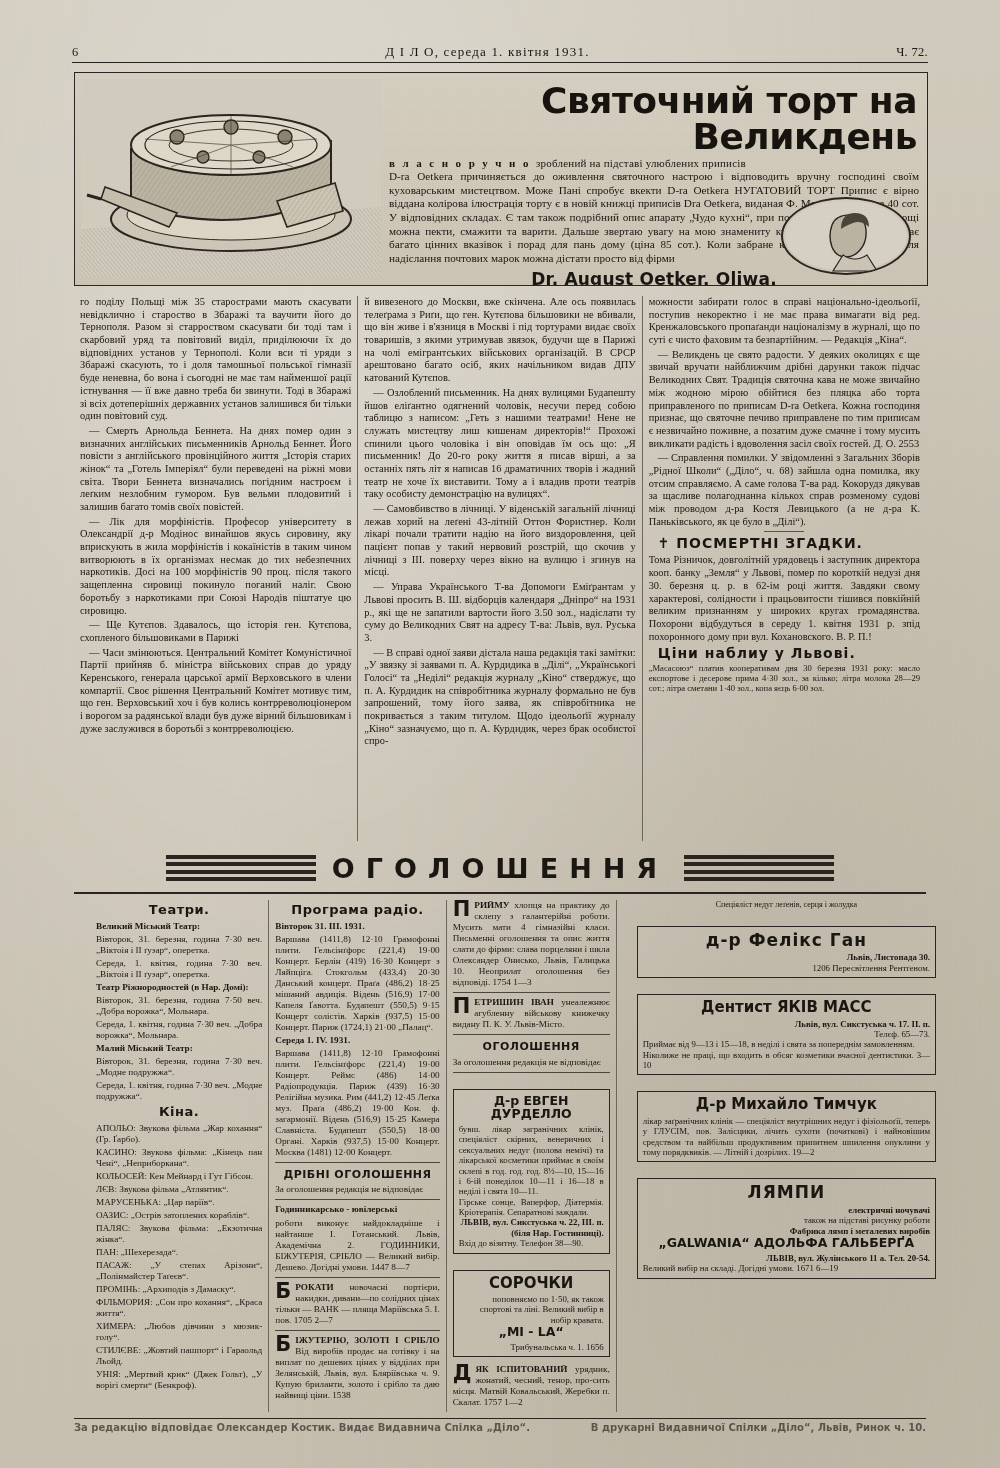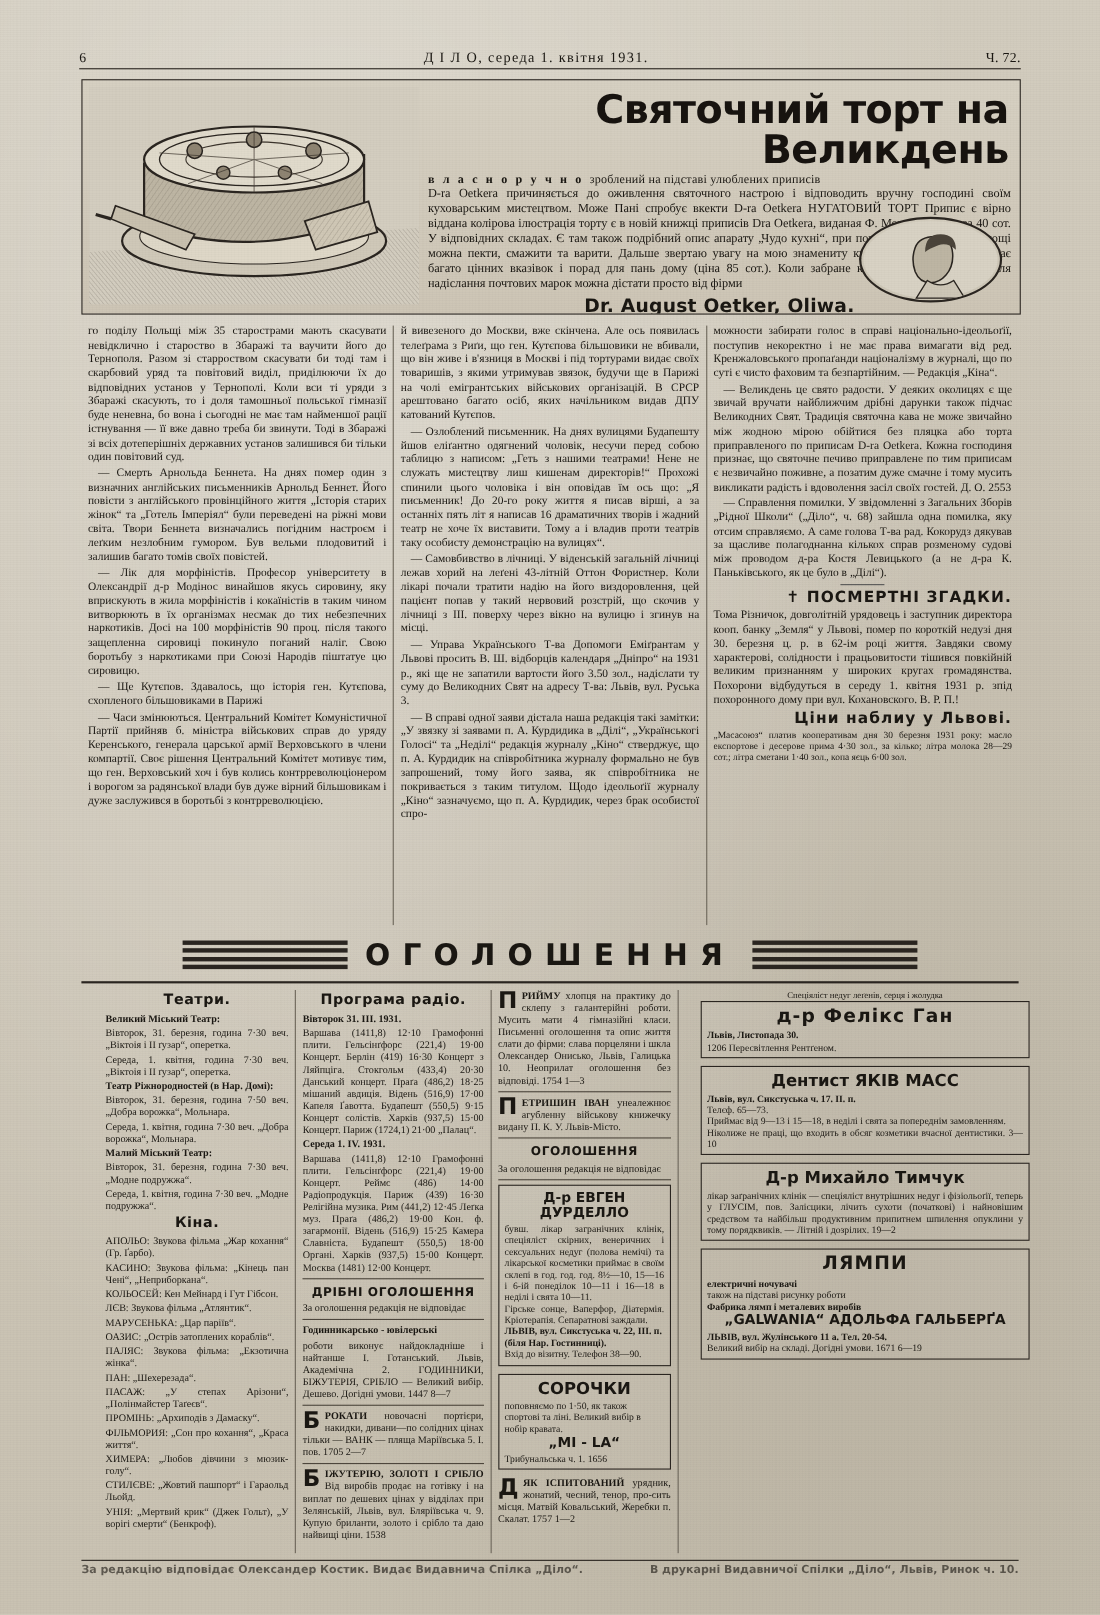--- a/index.html
+++ b/index.html
@@ -91,21 +91,21 @@
   .col{
     width:276px;padding:0 6px;
     font-size:10.4px;line-height:1.22;text-align:justify;
     hyphens:auto;
   }
   .col + .col{border-left:1px solid #6d665a;}
   .col p{margin:0 0 2px 0;text-indent:9px;}
   .col p.noind{text-indent:0;}
   .smallhead{
     font-family:"DejaVu Sans",sans-serif;
-    font-weight:700;font-size:14px;text-align:right;
+    font-weight:700;font-size:14px;text-align:left;
     letter-spacing:1px;margin:6px 0 4px 0;text-indent:0;
   }
   .cross{font-size:14px;}
   .divline{border-top:1px solid #555;width:40px;margin:3px auto;}
   .tiny{font-size:8.6px;line-height:1.16;text-align:justify;}
 
   
   .banner{
     position:absolute;left:74px;top:846px;width:852px;height:44px;
     display:flex;align-items:center;justify-content:center;
@@ -134,31 +134,31 @@
     font-family:"DejaVu Sans",sans-serif;font-weight:700;
     font-size:13px;text-align:center;margin:2px 0 3px;letter-spacing:.5px;
   }
   .sec-h2{
     font-family:"DejaVu Sans",sans-serif;font-weight:700;
     font-size:11px;text-align:center;margin:5px 0 3px;letter-spacing:.5px;
   }
   .sub-b{font-weight:700;}
   .acol p{margin:0 0 2px 0;text-align:justify;hyphens:auto;}
   .box{
-    border:1.4px solid #2a2520;padding:4px 5px;margin:0 0 7px 0;
+    border:1.4px solid #2a2520;padding:4px 5px;margin:16px 0 7px 0;
     background:rgba(255,255,255,0.05);
   }
   .box .bh{
     font-family:"DejaVu Sans",sans-serif;font-weight:700;
     text-align:center;font-size:15px;margin-bottom:3px;line-height:1.1;
   }
   .box .bh.sm{font-size:12.5px;}
   .box .bh.lg{font-size:17px;letter-spacing:1px;}
   .box .bt{font-size:8.8px;line-height:1.18;text-align:justify;}
-  .box .bc{text-align:left;}
+  .box .bc{text-align:right;}
   .dropcap{
     float:left;font-family:"DejaVu Sans",sans-serif;font-weight:700;
     font-size:21px;line-height:17px;margin:1px 4px 0 0;
   }
   .hr-d{border-top:1px solid #4d463c;margin:4px 0;}
   .ctr{text-align:center;}
 
   
   .footrule{position:absolute;left:74px;top:1418px;width:852px;border-top:1.4px solid #2a2520;}
   .foot{

